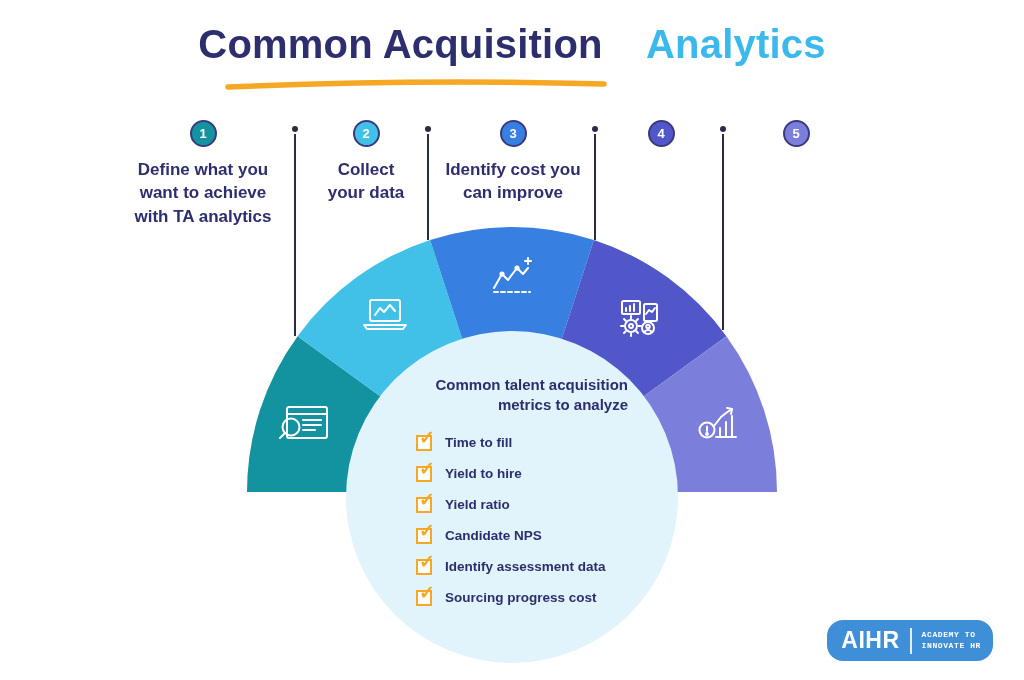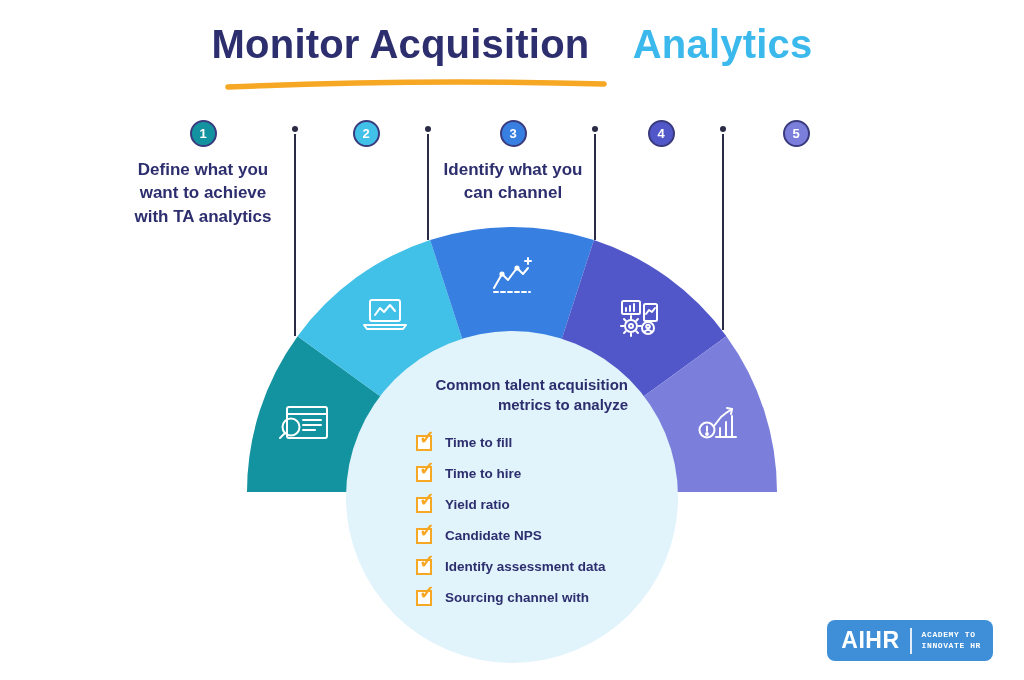--- a/index.html
+++ b/index.html
@@ -64,55 +64,56 @@
   }
   .check-tick {
     position:absolute; left:1px; top:-11px;
     color:var(--orange,#F6A723); font-size:19px; font-weight:700;
   }
 
   
   .logo {
     position:absolute; right:31px; bottom:19px;
     display:flex; align-items:center; gap:10px;
-    background:var(--logo-blue,#3E8FD8); border-radius:8px; padding:7px 12px 7px 14px;
+    background:var(--logo-blue,#3E8FD8); border-radius:16px; padding:7px 12px 7px 14px;
   }
   .logo-name { color:#fff; font-size:23px; font-weight:800; letter-spacing:0.5px; }
   .logo-divider { width:2px; height:26px; background:rgba(255,255,255,0.85); }
   .logo-tagline { color:#fff; font-size:8px; font-weight:700; letter-spacing:0.6px; line-height:1.35;font-family:Liberation Mono, monospace; }
   .logo-tagline span { display:block; }
 </style>
 </head>
 <body>
 
-<h1 class="title"><span>Monitor Acquisition</span> <span class="accent">Analytics</span></h1>
+<h1 class="title"><span>Common Acquisition</span> <span class="accent">Analytics</span></h1>
 <svg class="underline-svg" width="384" height="16">
   <path d="M4 11 Q192 3 380 8" fill="none" stroke="var(--orange,#F6A723)" stroke-width="5.5" stroke-linecap="round"></path>
 </svg>
 
 <div class="connector c1"></div>
 <div class="cdot d1"></div>
 <div class="connector c2"></div>
 <div class="cdot d2"></div>
 <div class="connector c3"></div>
 <div class="cdot d3"></div>
 <div class="connector c4"></div>
 <div class="cdot d4"></div>
 
 <div class="steps">
     <div class="step step-1">
     <div class="step-badge" style="background: rgb(19, 147, 159);">1</div>
     <div class="step-label">Define what you want to achieve with TA analytics</div>
   </div>
     <div class="step step-2">
     <div class="step-badge" style="background: rgb(65, 192, 232);">2</div>
+    <div class="step-label">Collect your data</div>
   </div>
     <div class="step step-3">
     <div class="step-badge" style="background: rgb(55, 127, 224);">3</div>
-    <div class="step-label">Identify what you can channel</div>
+    <div class="step-label">Identify cost you can improve</div>
   </div>
     <div class="step step-4">
     <div class="step-badge" style="background: rgb(81, 87, 200);">4</div>
   </div>
     <div class="step step-5">
     <div class="step-badge" style="background: rgb(123, 127, 219);">5</div>
   </div>
   </div>
 
 <svg class="arc-svg" width="1024" height="680" viewBox="0 0 1024 680">
@@ -188,21 +189,21 @@
       <li class="metric">
     <span class="checkbox">
           <span class="check-tick">✓</span>
         </span>
     <span>Time to fill</span>
   </li>
       <li class="metric">
     <span class="checkbox">
           <span class="check-tick">✓</span>
         </span>
-    <span>Time to hire</span>
+    <span>Yield to hire</span>
   </li>
       <li class="metric">
     <span class="checkbox">
           <span class="check-tick">✓</span>
         </span>
     <span>Yield ratio</span>
   </li>
       <li class="metric">
     <span class="checkbox">
           <span class="check-tick">✓</span>
@@ -212,21 +213,21 @@
       <li class="metric">
     <span class="checkbox">
           <span class="check-tick">✓</span>
         </span>
     <span>Identify assessment data</span>
   </li>
       <li class="metric">
     <span class="checkbox">
           <span class="check-tick">✓</span>
         </span>
-    <span>Sourcing channel with</span>
+    <span>Sourcing progress cost</span>
   </li>
     </ul>
 </div>
 
 <div class="logo">
   <span class="logo-name">AIHR</span>
   <span class="logo-divider"></span>
   <span class="logo-tagline">
     <span>ACADEMY TO</span>
     <span>INNOVATE HR</span>

